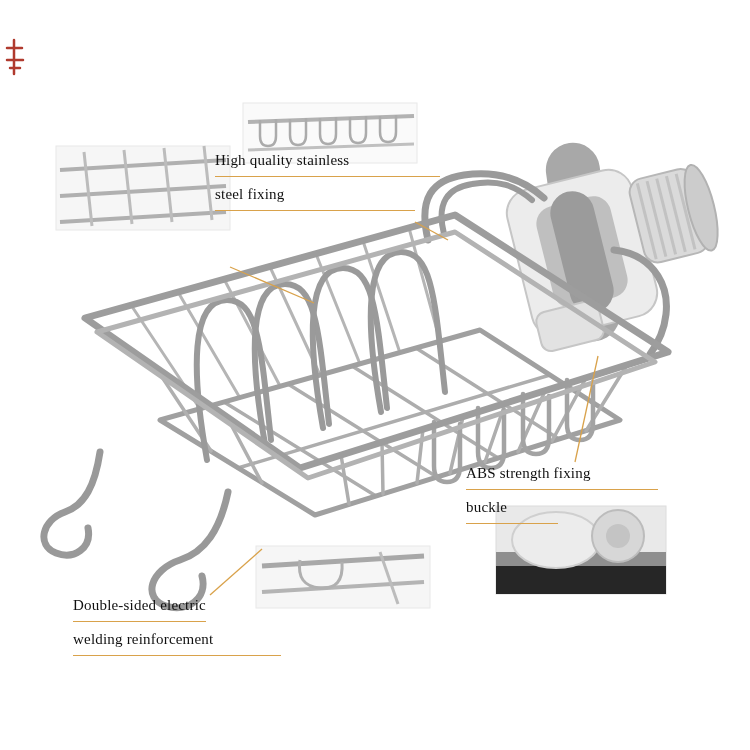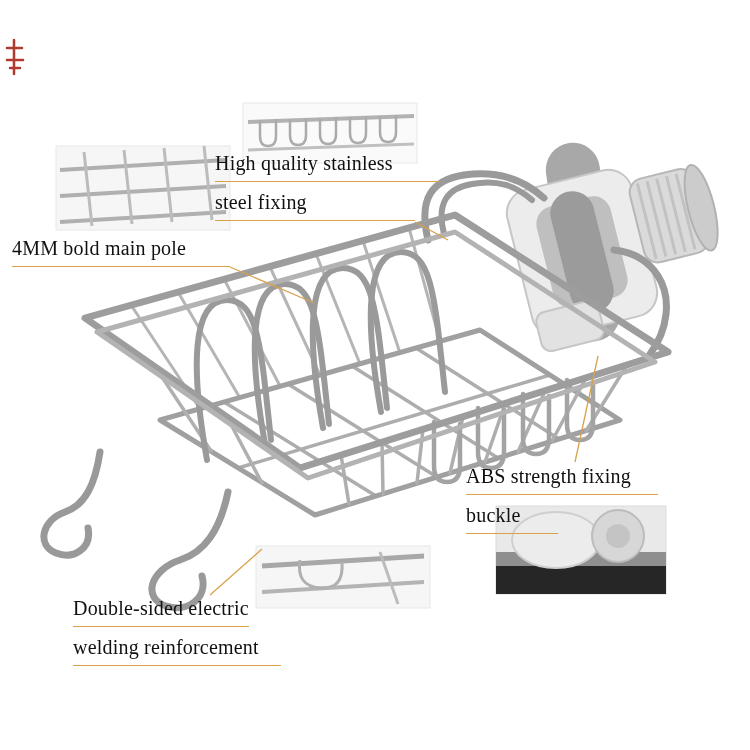--- a/index.html
+++ b/index.html
@@ -1,20 +1,20 @@
 <!DOCTYPE html>
 <html><head>
 <meta charset="utf-8">
 <style>
   html,body{margin:0;padding:0;background:#fff;}
   .stage{position:relative;width:750px;height:750px;background:#ffffff;overflow:hidden;
          font-family:"Liberation Serif", serif;}
   .stage svg{position:absolute;left:0;top:0;}
   .label{position:absolute;display:flex;flex-direction:column;align-items:flex-start;
-         color:#101010;font-size:20px;line-height:1;letter-spacing:0.2px;}
+         color:#101010;font-size:15px;line-height:1;letter-spacing:0.2px;}
   .label .u{display:inline-block;border-bottom:1px solid #D9A24B;padding-bottom:8px;
             margin-bottom:10px;white-space:nowrap;}
   .w225{min-width:225px}.w200{min-width:200px}.w218{min-width:218px}
   .w192{min-width:192px}.w92{min-width:92px}.w208{min-width:208px}
 </style>
 </head>
 <body>
 
 <div class="stage">
 
@@ -129,23 +129,20 @@
       <path d="M 575,462 L 598,356"></path>
       <path d="M 210,595 L 262,549"></path>
     </g>
   </svg>
 
   <div class="label" style="left:215px;top:153px;">
     <span class="u w225">High quality stainless</span>
     <span class="u w200">steel fixing</span>
   </div>
 
-  <div class="label" style="left:12px;top:238px;">
-    <span class="u w218">4MM bold main pole</span>
-  </div>
 
   <div class="label" style="left:73px;top:598px;">
     <span class="u">Double-sided electric</span>
     <span class="u w208">welding reinforcement</span>
   </div>
 
   <div class="label" style="left:466px;top:466px;">
     <span class="u w192">ABS strength fixing</span>
     <span class="u w92">buckle</span>
   </div>

